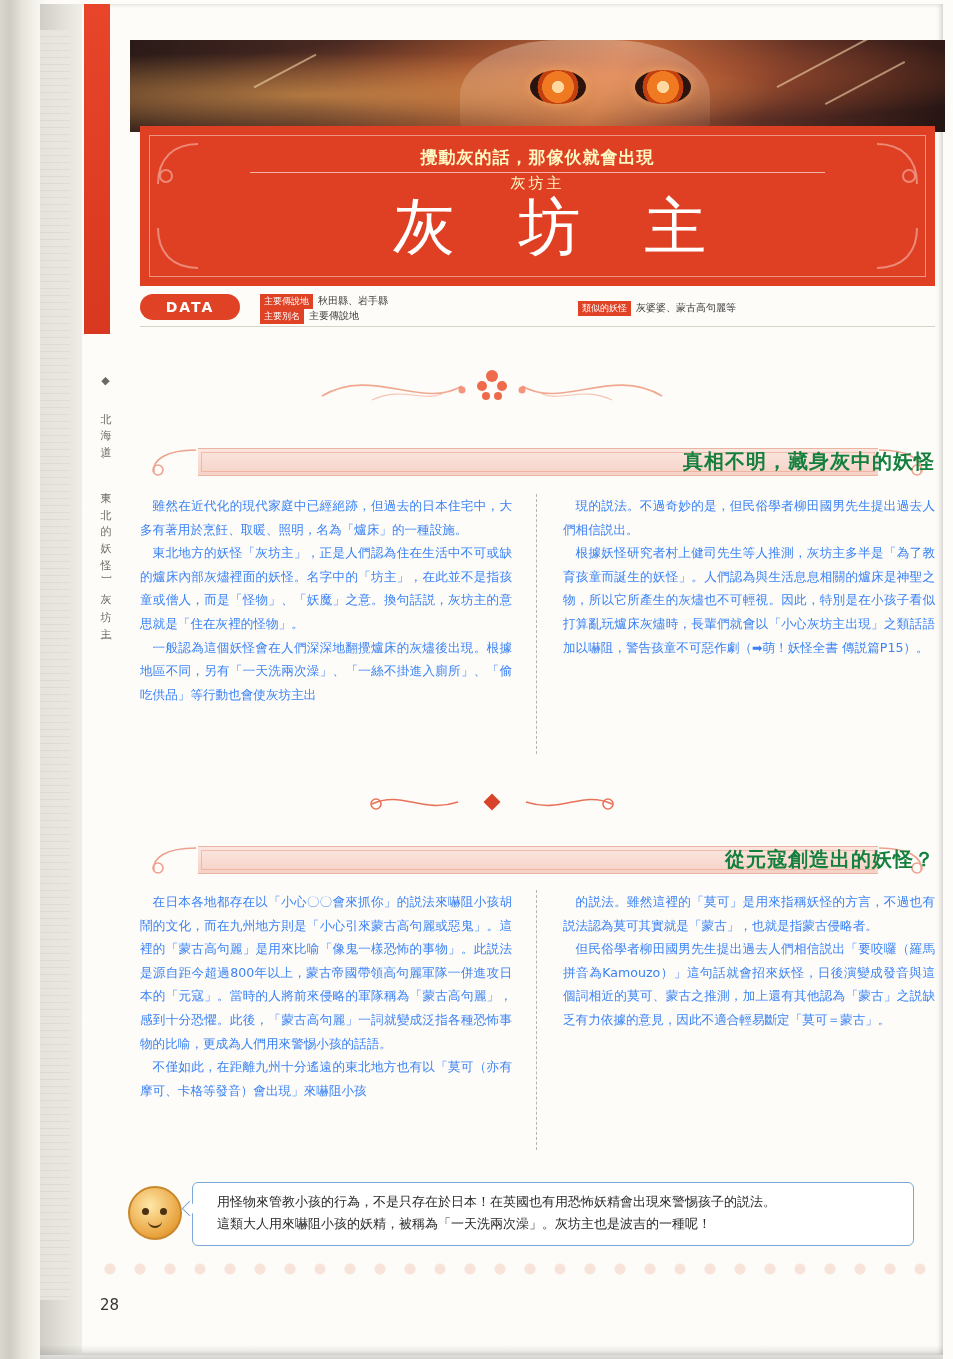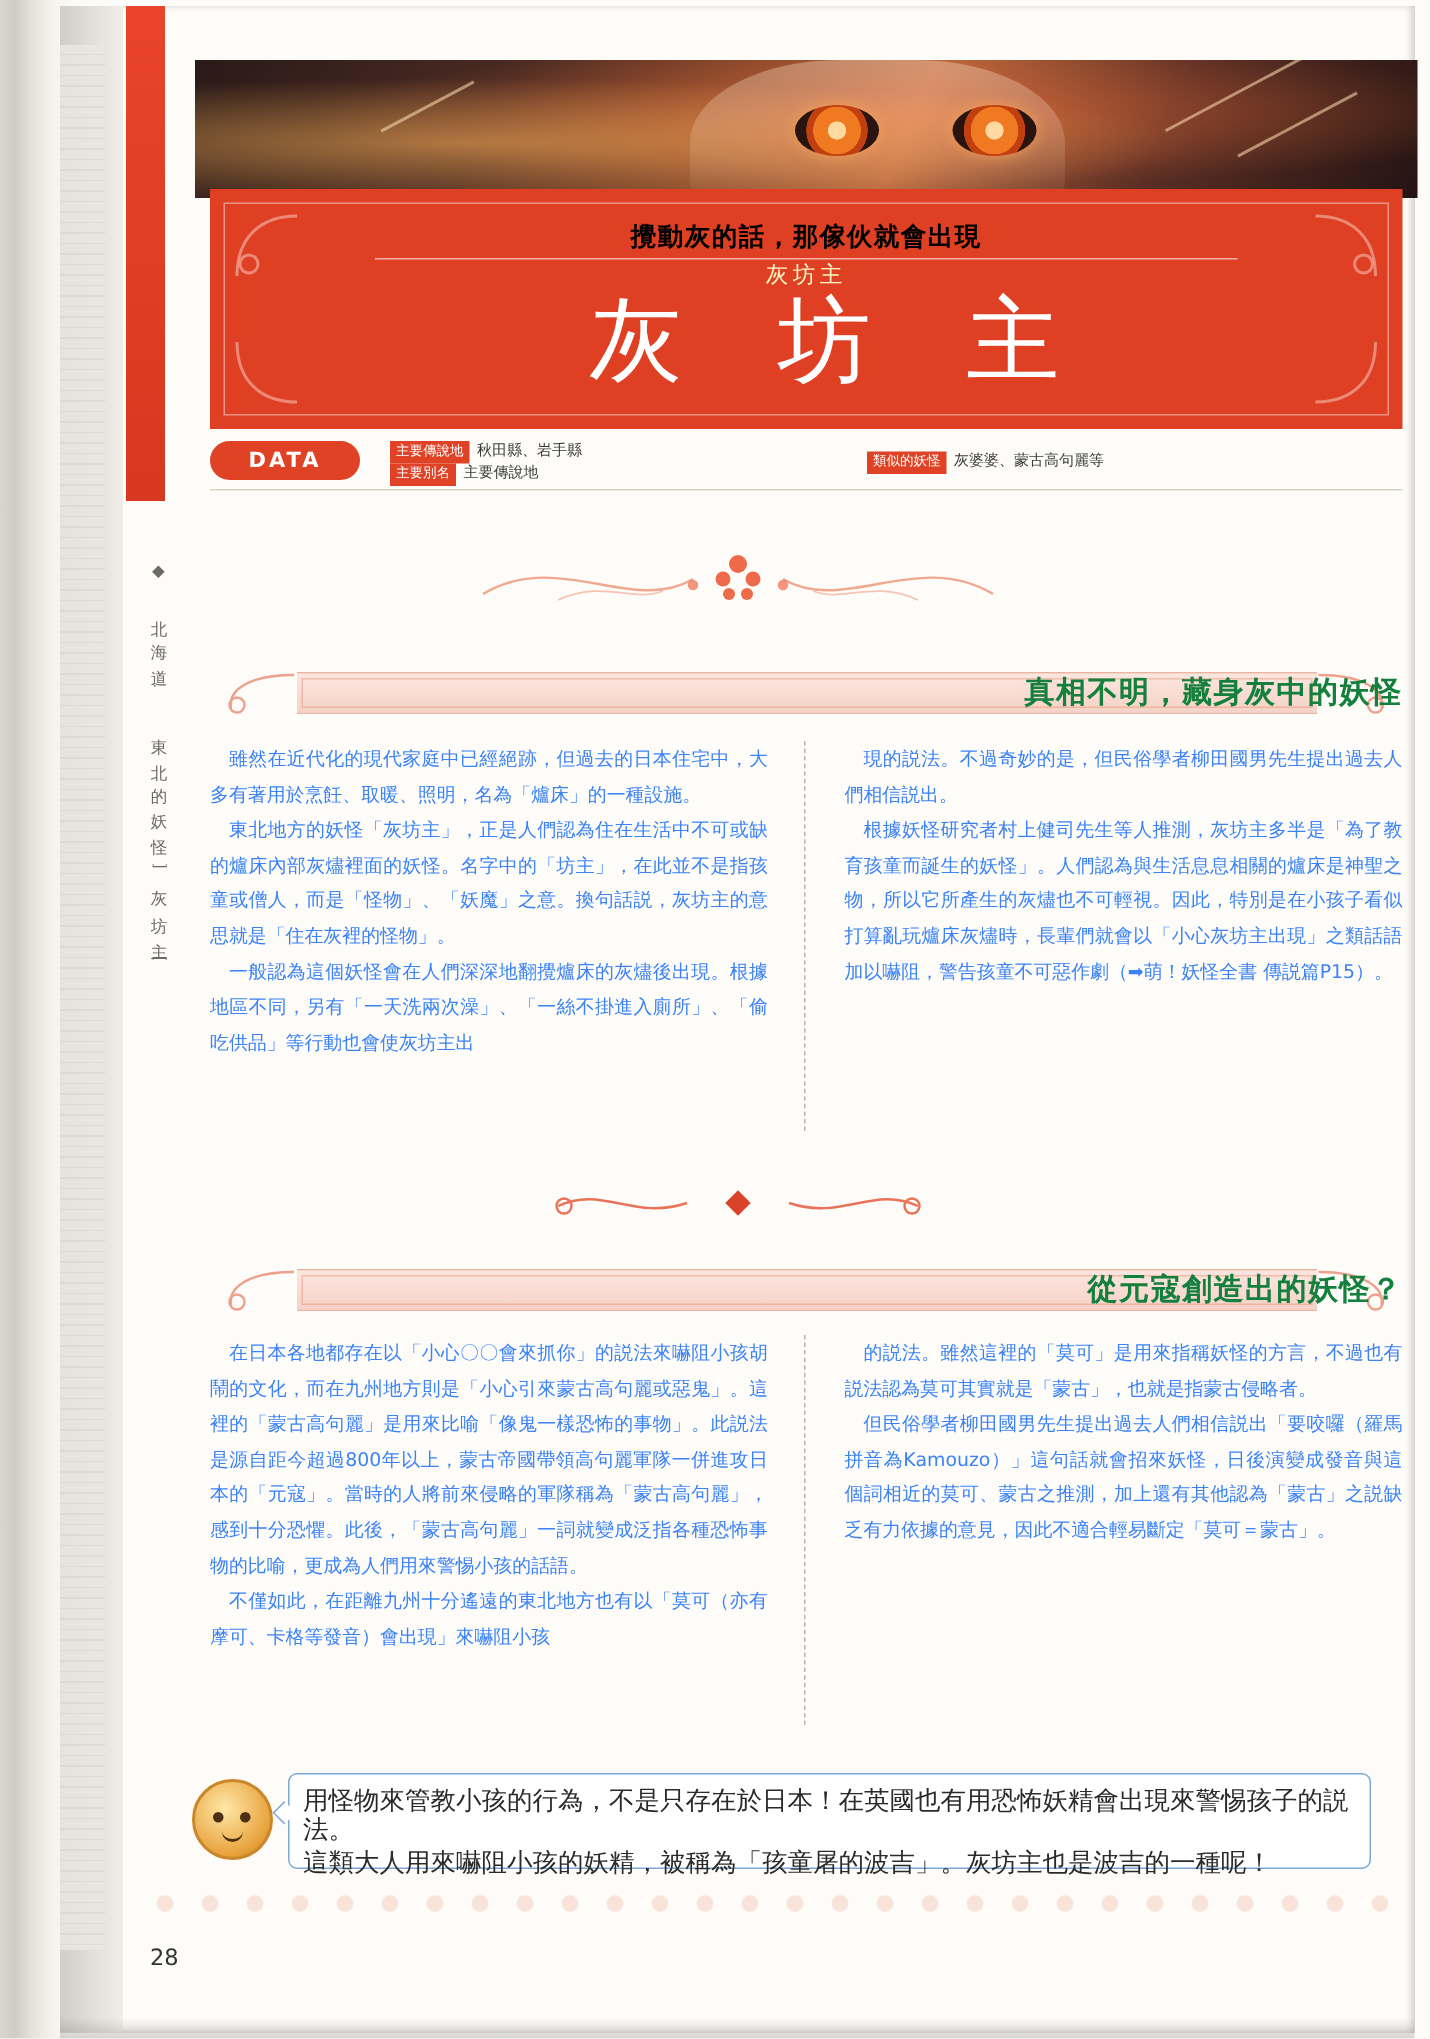--- a/index.html
+++ b/index.html
@@ -73,21 +73,21 @@
     background-color:#df3f22;
   }
   .plate .inner-border{
     position:absolute;inset:9px;border:1px solid rgba(255,255,255,.45);
   }
   .plate .corner{
     position:absolute;width:62px;height:52px;opacity:.55;
   }
   .plate .subtitle{
     position:absolute;top:20px;left:0;width:100%;text-align:center;
-    color:#000000;font-size:17px;font-weight:bold;letter-spacing:1px;
+    color:#fef9c3;font-size:17px;font-weight:bold;letter-spacing:1px;
     font-family:"DejaVu Sans","Liberation Sans",sans-serif;
   }
   .plate .rule{
     position:absolute;top:46px;left:110px;width:575px;height:1px;background:rgba(255,255,255,.6);
   }
   .plate .kana{
     position:absolute;top:48px;left:0;width:100%;text-align:center;
     color:#fef9c3;font-size:15px;letter-spacing:3px;
   }
   .plate .title{
@@ -157,21 +157,21 @@
   .note{
     position:absolute;left:152px;top:1178px;width:720px;height:62px;
     border:1px solid #7ba8d8;border-radius:6px;background:#fff;
   }
   .note .tail{
     position:absolute;left:-9px;top:20px;width:10px;height:10px;
     background:#fff;border-left:1px solid #7ba8d8;border-bottom:1px solid #7ba8d8;
     transform:rotate(45deg);
   }
   .note p{
-    margin:9px 9px;font-size:17px;line-height:19px;color:#2a2a2a;
+    margin:9px 24px;font-size:13px;line-height:19px;color:#2a2a2a;
   }
   .note-face{
     position:absolute;left:88px;top:1182px;width:50px;height:50px;border-radius:50%;
     background:radial-gradient(circle at 40% 35%,#ffe7a8,#e8a23c 70%,#b7741f 100%);
     border:2px solid #c9872a;
   }
   .note-face .eyeL,.note-face .eyeR{
     position:absolute;top:20px;width:7px;height:7px;border-radius:50%;background:#4b3112;
   }
   .note-face .eyeL{left:12px;}
@@ -340,20 +340,20 @@
   </div>
 
   <div class="note-face">
     <div class="eyeL"></div>
     <div class="eyeR"></div>
     <div class="mouth"></div>
   </div>
   <div class="note">
     <div class="tail"></div>
     <p>用怪物來管教小孩的行為，不是只存在於日本！在英國也有用恐怖妖精會出現來警惕孩子的説法。</p>
-    <p style="margin-top:-6px;">這類大人用來嚇阻小孩的妖精，被稱為「孩童屠的波吉」。灰坊主也是波吉的一種呢！</p>
+    <p style="margin-top:-6px;">這類大人用來嚇阻小孩的妖精，被稱為「一天洗兩次澡」。灰坊主也是波吉的一種呢！</p>
   </div>
 
   <div class="footer-rule"></div>
   <div class="pageno">28</div>
 </div>
 
 <div class="bottom-shadow"></div>
 
 </body></html>

